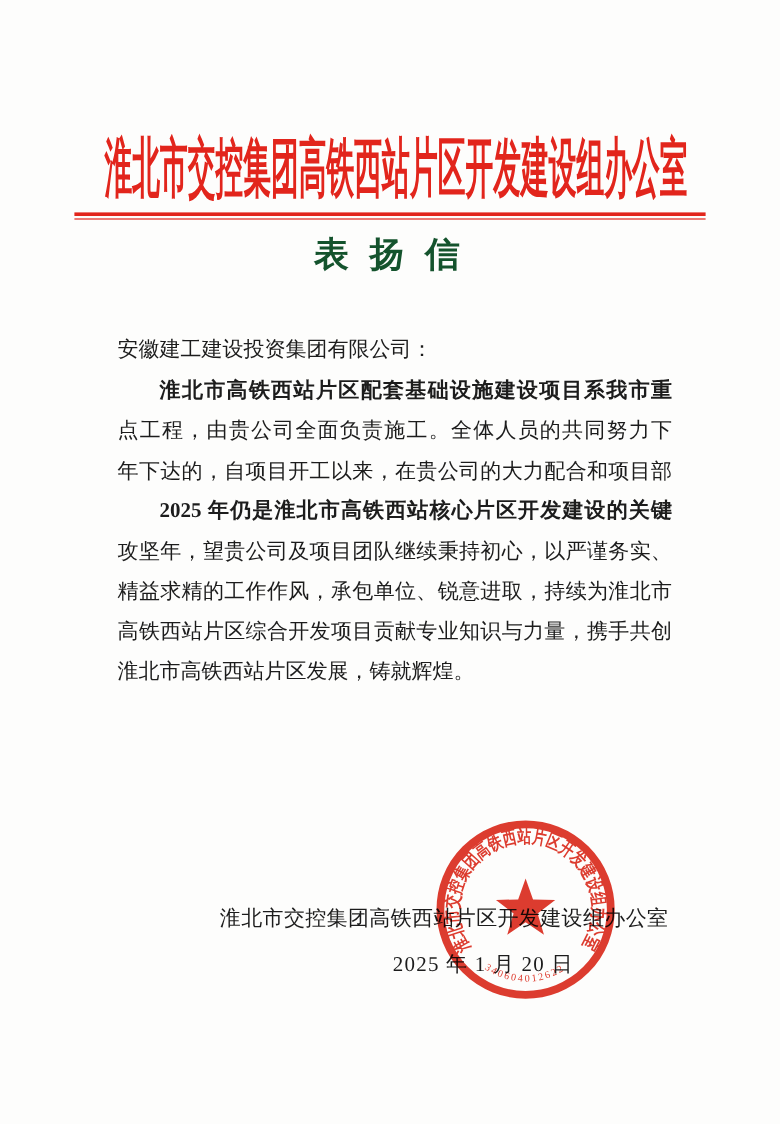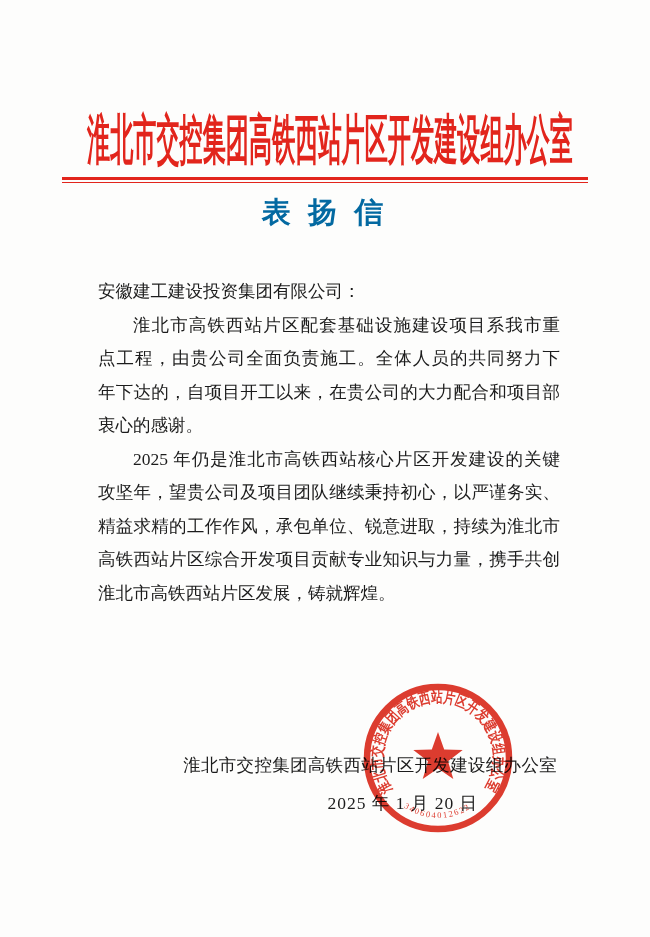--- a/index.html
+++ b/index.html
@@ -21,34 +21,34 @@
   .header-rule{
     position:absolute;top:177px;left:62px;width:526px;height:2px;
     border-top:3px solid #e2251c;
     border-bottom:1.5px solid #e2251c;
   }
   
   .letter-title{
     position:absolute;top:193px;left:0;width:650px;
     text-align:center;
     font-size:29px;font-weight:bold;letter-spacing:5px;
-    color:#0369a1;
+    color:#14532d;
   }
   
   .body-block{
     position:absolute;top:255px;left:98px;width:462px;
     font-size:17.5px;line-height:33.5px;
   }
   .salutation{text-align:left;height:33.5px;margin-top:20px;}
   .line{
     height:33.5px;
     text-align:justify;
     text-align-last:justify;
   }
-  .line.indent{text-indent:35px;}
+  .line.indent{text-indent:35px;font-weight:bold;}
   .line.last{text-align-last:left;}
   
   .signature{
     position:absolute;top:753px;right:93px;
     text-align:right;
     font-size:17.5px;line-height:24px;
   }
   .signature-org{letter-spacing:0.3px;}
   .signature-date{margin-top:14px;padding-right:79px;letter-spacing:1px;}
   
@@ -70,21 +70,20 @@
   <div class="header-rule"></div>
 
   <div class="letter-title">表 扬 信</div>
 
   <div class="body-block">
     <div class="salutation">安徽建工建设投资集团有限公司：</div>
     <div id="body-lines">
         <div class="line indent">淮北市高铁西站片区配套基础设施建设项目系我市重</div>
         <div class="line">点工程，由贵公司全面负责施工。全体人员的共同努力下</div>
         <div class="line">年下达的，自项目开工以来，在贵公司的大力配合和项目部</div>
-        <div class="line last">衷心的感谢。</div>
         <div class="line indent">2025 年仍是淮北市高铁西站核心片区开发建设的关键</div>
         <div class="line">攻坚年，望贵公司及项目团队继续秉持初心，以严谨务实、</div>
         <div class="line">精益求精的工作作风，承包单位、锐意进取，持续为淮北市</div>
         <div class="line">高铁西站片区综合开发项目贡献专业知识与力量，携手共创</div>
         <div class="line last">淮北市高铁西站片区发展，铸就辉煌。</div>
       </div>
   </div>
 
   <div class="signature">
     <div class="signature-org">淮北市交控集团高铁西站片区开发建设组办公室</div>

